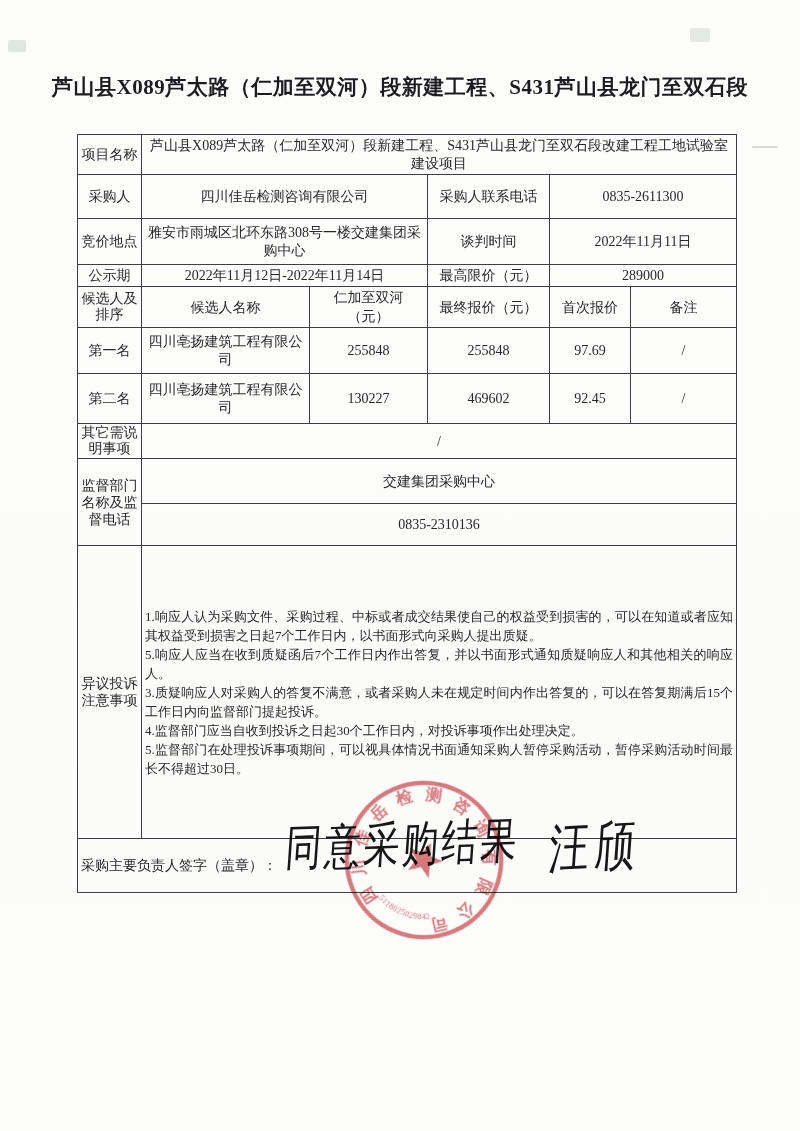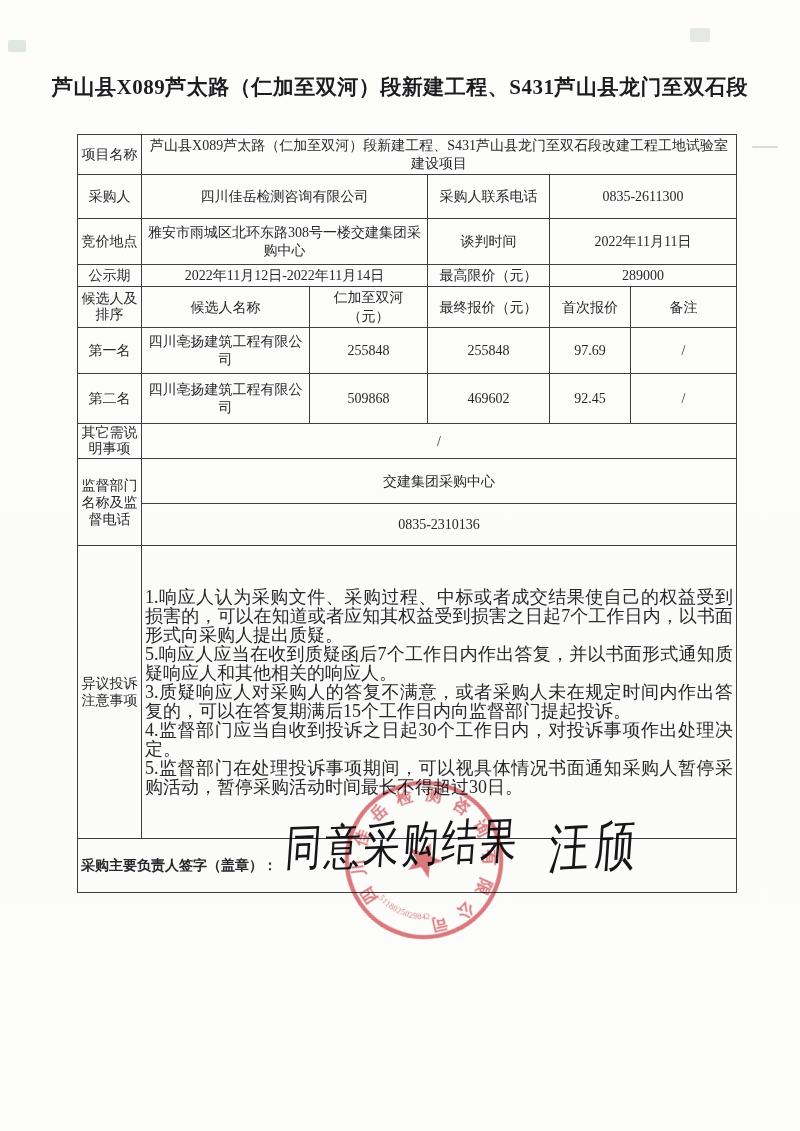--- a/index.html
+++ b/index.html
@@ -26,22 +26,22 @@
     position:absolute; left:77px; top:134px; width:659px;
     border-collapse:collapse; table-layout:fixed;
     font-size:14px; text-align:center; color:#28282c;
   }
   table.doc td {
     border:1.3px solid #3e3e44;
     padding:1px 3px; vertical-align:middle; line-height:19px;
     overflow:hidden;
   }
   td.lbl { padding:1px 2px; }
-  td.objection-cell { text-align:left; padding:8px 12px 8px 5px; font-size:18px; line-height:20.5px; }
-  td.sig-cell { text-align:left; padding-left:7px;font-weight:bold; }
+  td.objection-cell { text-align:left; padding:8px 12px 8px 5px; font-size:13px; line-height:20.5px; }
+  td.sig-cell { text-align:left; padding-left:7px; }
   .obj-p { text-align:justify; }
 
   
   .handwriting { position:absolute; z-index:6; mix-blend-mode:multiply; color:#17171a; pointer-events:none; }
   .hw1 { left:288px; top:816px; font-size:36px; letter-spacing:3px; font-weight:500;
          transform:rotate(-2deg) skewX(-6deg) scaleY(1.35); transform-origin:left top; white-space:nowrap; }
   .hw2 { left:552px; top:812px; font-size:40px; letter-spacing:6px; font-weight:500;
          transform:rotate(-3deg) skewX(-7deg) scaleY(1.35); transform-origin:left top; white-space:nowrap; }
 
   
@@ -107,21 +107,21 @@
         <td class="lbl">第一名</td>
         <td style="line-height:18px">四川亳扬建筑工程有限公司</td>
         <td>255848</td>
         <td>255848</td>
         <td>97.69</td>
         <td>/</td>
       </tr>
       <tr style="height:50px">
         <td class="lbl">第二名</td>
         <td style="line-height:18px">四川亳扬建筑工程有限公司</td>
-        <td>509868</td>
+        <td>130227</td>
         <td>469602</td>
         <td>92.45</td>
         <td>/</td>
       </tr>
       <tr style="height:34px">
         <td class="lbl" style="line-height:16px">其它需说明事项</td>
         <td colspan="5">/</td>
       </tr>
       <tr style="height:45px">
         <td class="lbl" rowspan="2" style="line-height:17px">监督部门名称及监督电话</td>

